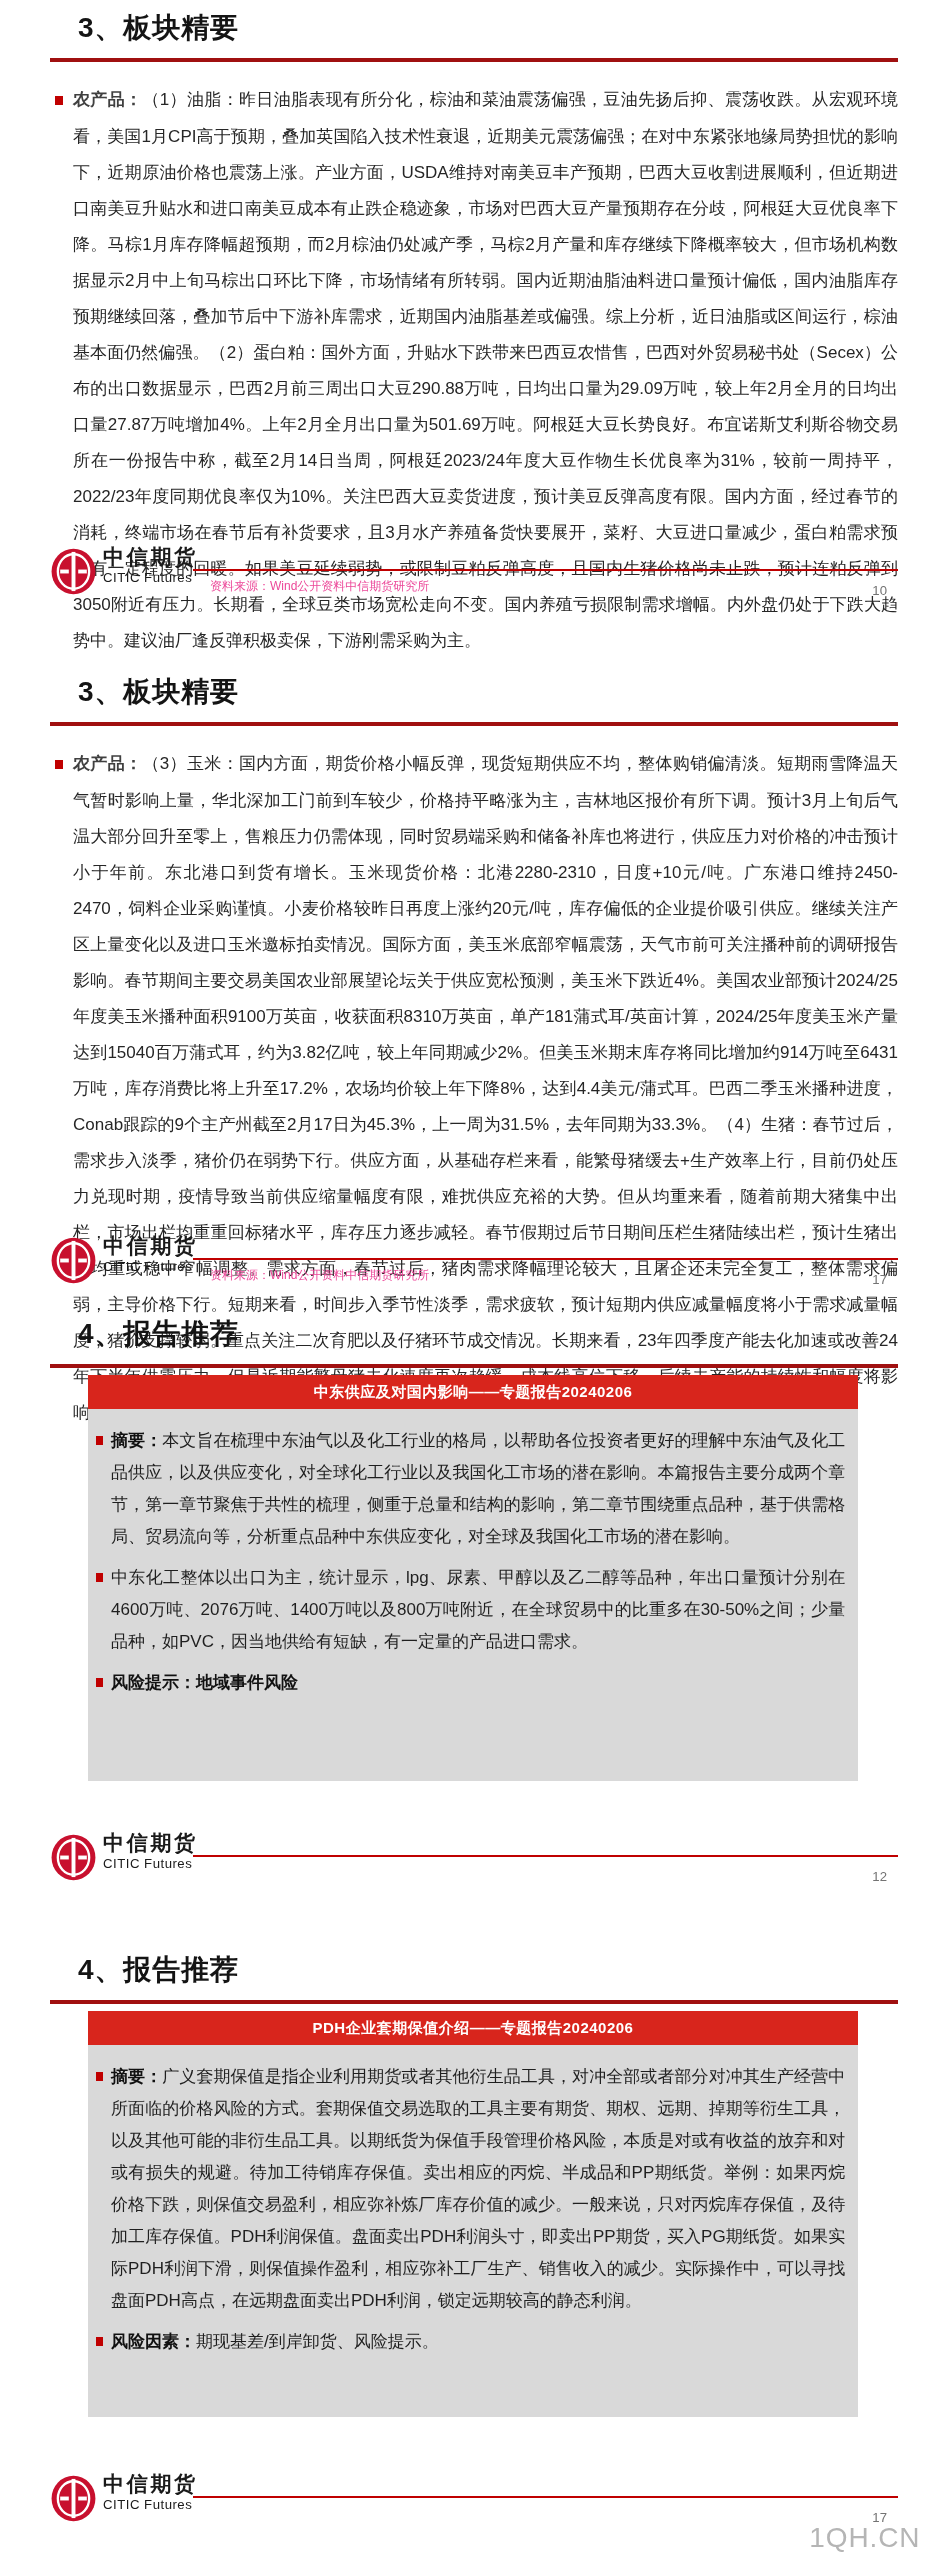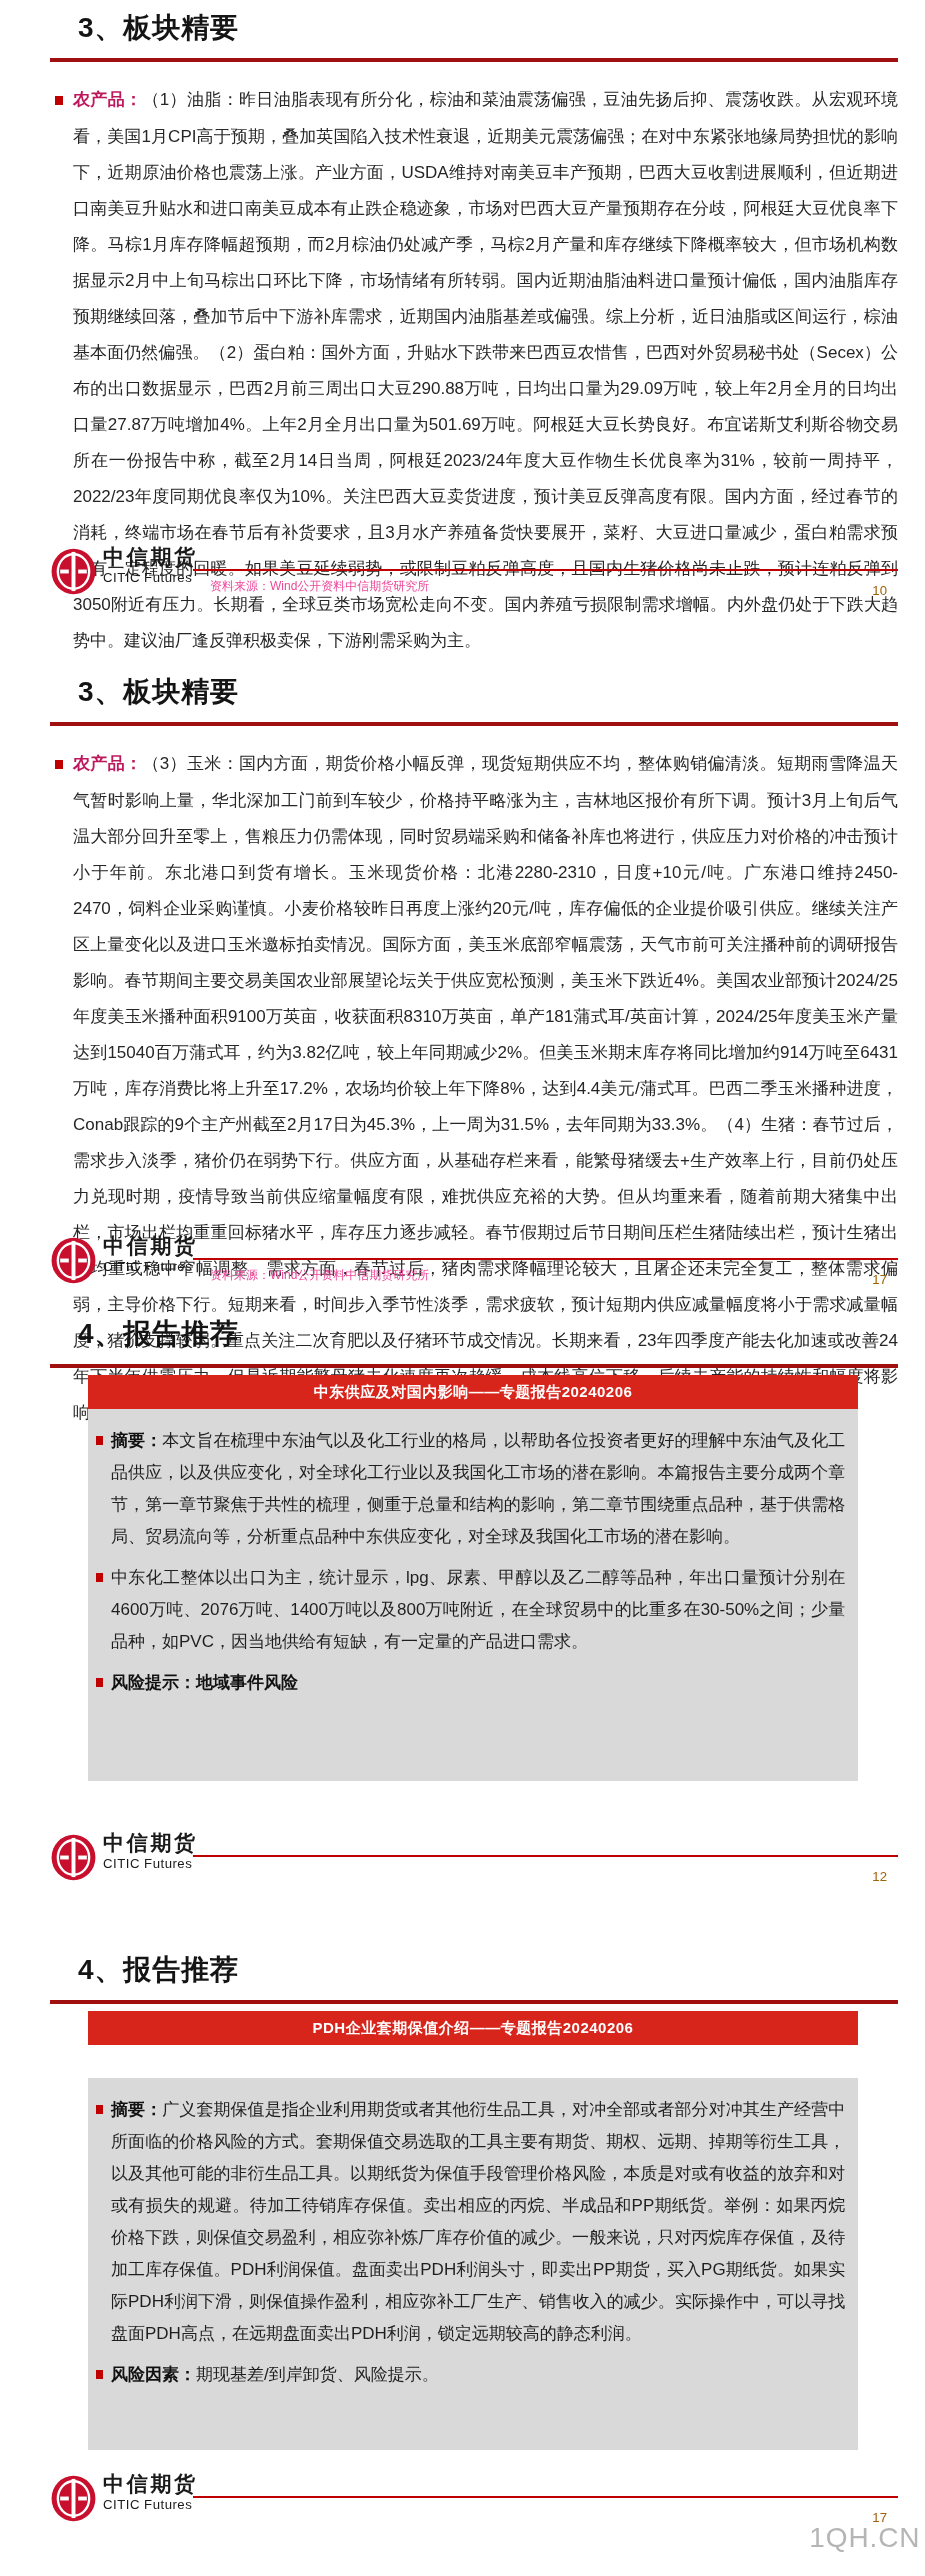--- a/index.html
+++ b/index.html
@@ -12,48 +12,48 @@
   .p3{height:636px;}
   .p4{height:634px;}
 
   .h{margin:0;position:absolute;top:9px;left:78px;font-size:28px;font-weight:700;
      color:#141414;letter-spacing:0.9px;}
   .rule{position:absolute;top:58px;left:50px;width:848px;height:3.6px;background:#a01010;}
 
   .para{position:absolute;top:82px;left:73px;width:825px;text-align:justify;
         font-size:17px;line-height:36px;color:#262626;}
   .sq{position:absolute;left:-18px;top:13.7px;width:8.2px;height:9px;background:#c00000;}
-  .lbl-red{color:#be185d;font-weight:700;font-family:Liberation Mono, monospace;}
+  .lbl-red{color:#404040;font-weight:700;font-family:Liberation Mono, monospace;}
 
   
   .report{position:absolute;left:88px;width:770px;top:69px;}
   .report-banner{height:34px;background:#d8251c;display:flex;align-items:center;justify-content:center;}
   .report-title{color:#ffffff;font-weight:700;font-size:15px;letter-spacing:0.5px;}
   .report-body{background:#d9d9d9;padding:16.4px 12.8px 0 23px;text-align:justify;
                font-size:17px;line-height:32px;color:#1f1f1f;}
   .p3 .report-body{height:356px;}
-  .p4 .report-body{height:356px;margin-top:33px;}
+  .p4 .report-body{height:356px;}
   .b-item{position:relative;margin:0 0 9px 0;}
   .b-item .sq{top:11px;left:-15.5px;width:7.3px;height:8.2px;}
   .b-label{font-weight:700;color:#111;}
 
   
   .footer{position:absolute;left:50px;right:28px;height:66px;}
   .p1 .footer{top:545px;}
   .p2 .footer{top:570px;}
   .p3 .footer{top:525px;}
   .p4 .footer{top:530px;}
   .logo{position:absolute;left:0;top:1.8px;width:47px;height:49px;}
   .brand{position:absolute;left:53px;top:0;}
   .brand-cn{font-size:21px;font-weight:700;color:#1a1a1a;letter-spacing:2.7px;line-height:24px;
             font-family:"Liberation Serif","DejaVu Serif",serif;}
   .brand-en{font-size:13.2px;color:#1a1a1a;line-height:18px;letter-spacing:0.5px;}
   .f-line{position:absolute;left:143px;right:0;top:24px;height:2.3px;background:#c00000;}
   .f-src{position:absolute;left:160px;top:33px;font-size:12px;color:#ec4899;}
-  .f-num{position:absolute;right:11px;top:38px;font-size:13.2px;color:#a16207;}
+  .f-num{position:absolute;right:11px;top:38px;font-size:13.2px;color:#737373;}
 
   .watermark{position:absolute;right:5.5px;top:2522px;font-size:28px;color:#b5b5b5;
              letter-spacing:0.9px;font-weight:400;}
 </style>
 </head>
 <body>
 
 <div class="doc">
 
   <section class="page p1">

